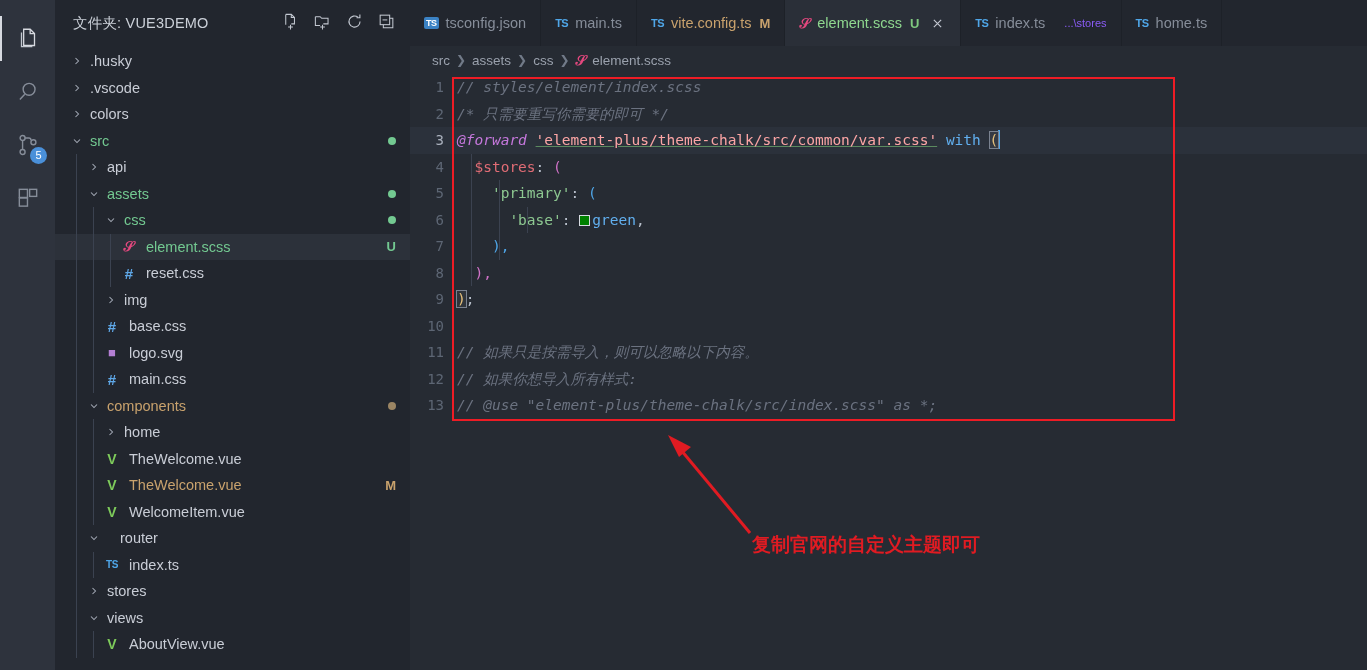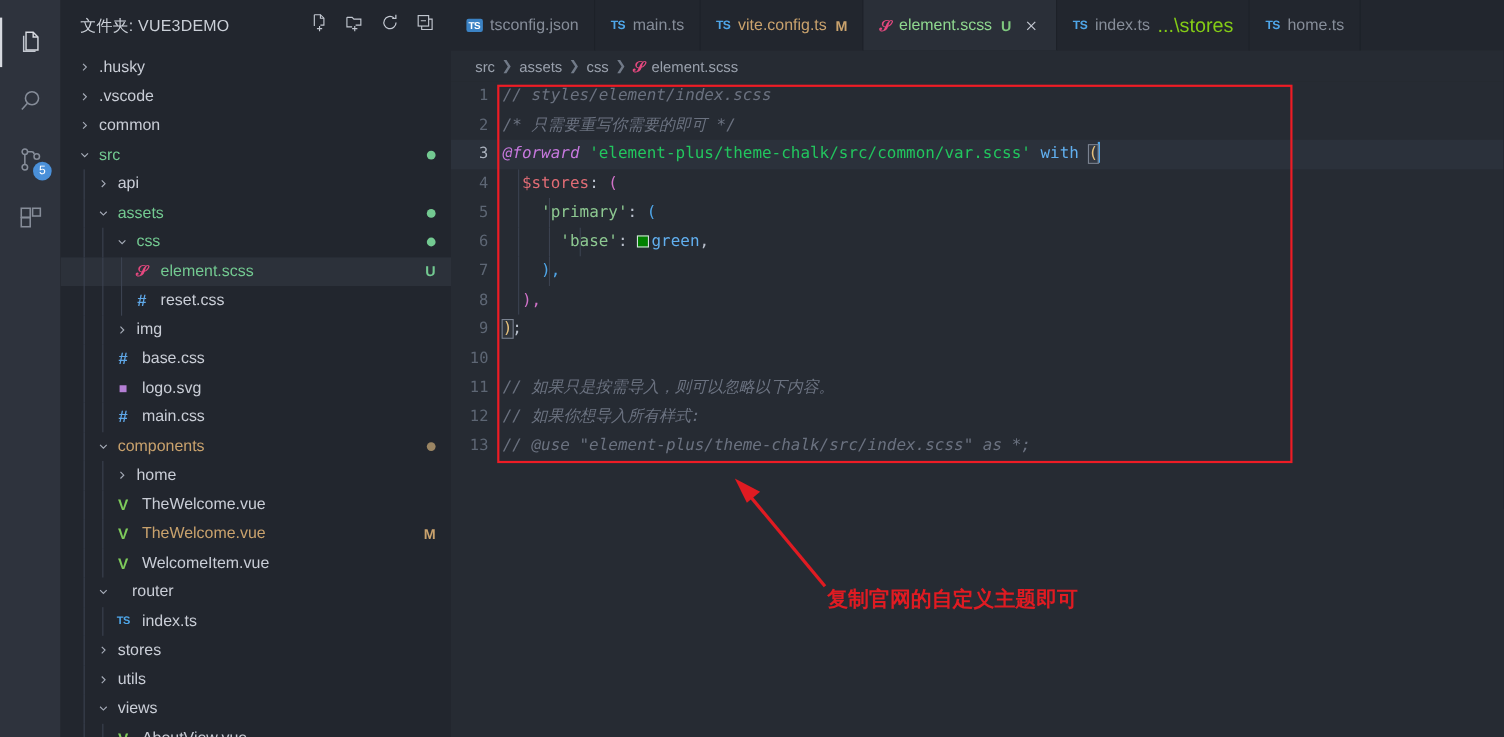--- a/index.html
+++ b/index.html
@@ -140,21 +140,21 @@
     background: #2a2f38;
     color: #d7dbe2;
   }
   .tab .tabicon {
     margin-right: 7px; font-size: 12px; font-weight: bold;
     display: flex; align-items: center;
   }
   .tab .tab-label-green { color: #8fd88f; }
   .tab .modbadge { margin-left: 8px; font-size: 13px; font-weight: bold; color: #c9a26d; }
   .tab .ubadge { margin-left: 8px; font-size: 13px; font-weight: bold; color: #7fc97f; }
-  .tab .dimpath { margin-left: 7px; font-size: 18px; color: #84cc16; }
+  .tab .dimpath { margin-left: 19px; font-size: 11px; color: #8b5cf6; }
   .tab .closebtn {
     margin-left: 10px; width: 17px; height: 17px;
     display: flex; align-items: center; justify-content: center;
     cursor: pointer; color: #c3c8d1;
   }
 
   .breadcrumb {
     height: 28px; flex: none;
     display: flex; align-items: center;
     padding-left: 22px;
@@ -191,21 +191,21 @@
     color: #5d6674;
     font-size: 14px;
   }
   .cline.active .gutter { color: #aab1bd; }
   .ctext { flex: 1; position: relative; }
 
   
   .c-comment { color: #6b7280; font-style: italic; }
   .c-kw { color: #c678dd; font-style: italic; }
   .c-str { color: #8dc891; }
-  .c-str-link { color: #22c55e; text-decoration-color: #5b8a5f; }
+  .c-str-link { color: #fca5a5; text-decoration: underline; text-decoration-color: #5b8a5f; }
   .c-var { color: #e06c75; }
   .c-punc { color: #b9c0cc; }
   .c-val { color: #61afef; }
   .br-yellow { color: #e5c07b; }
   .br-pink { color: #d072c8; }
   .br-blue { color: #4fa6e8; }
   .colorbox {
     display: inline-block;
     width: 11px; height: 11px;
     background: #008000;
@@ -368,21 +368,21 @@
           </span>
           <span class="lbl" style="color: rgb(201, 205, 214); margin-left: 5px;">.vscode</span>
         </div>
         <div class="row">
           <span style="width: 13px; flex: 0 0 auto;"></span>
           <span class="chev">
             <svg width="12" height="12" viewBox="0 0 16 16" fill="none" stroke="#a6acb8" stroke-width="1.4">
               <path d="M6 4l4 4-4 4"></path>
             </svg>
           </span>
-          <span class="lbl" style="color: rgb(201, 205, 214); margin-left: 5px;">common</span>
+          <span class="lbl" style="color: rgb(201, 205, 214); margin-left: 5px;">colors</span>
         </div>
         <div class="row">
           <span style="width: 13px; flex: 0 0 auto;"></span>
           <span class="chev">
             <svg width="12" height="12" viewBox="0 0 16 16" fill="none" stroke="#a6acb8" stroke-width="1.4">
               <path d="M4 6l4 4 4-4"></path>
             </svg>
           </span>
           <span class="lbl" style="color: rgb(115, 201, 145); margin-left: 5px;">src</span>
           <span class="dot" style="background: rgb(115, 201, 145);"></span>
@@ -550,30 +550,20 @@
         </div>
         <div class="row">
           <span class="indent-guide" style="left: 21px;"></span>
           <span style="width: 30px; flex: 0 0 auto;"></span>
           <span class="chev">
             <svg width="12" height="12" viewBox="0 0 16 16" fill="none" stroke="#a6acb8" stroke-width="1.4">
               <path d="M6 4l4 4-4 4"></path>
             </svg>
           </span>
           <span class="lbl" style="color: rgb(201, 205, 214); margin-left: 5px;">stores</span>
-        </div>
-        <div class="row">
-          <span class="indent-guide" style="left: 21px;"></span>
-          <span style="width: 30px; flex: 0 0 auto;"></span>
-          <span class="chev">
-            <svg width="12" height="12" viewBox="0 0 16 16" fill="none" stroke="#a6acb8" stroke-width="1.4">
-              <path d="M6 4l4 4-4 4"></path>
-            </svg>
-          </span>
-          <span class="lbl" style="color: rgb(201, 205, 214); margin-left: 5px;">utils</span>
         </div>
         <div class="row">
           <span class="indent-guide" style="left: 21px;"></span>
           <span style="width: 30px; flex: 0 0 auto;"></span>
           <span class="chev">
             <svg width="12" height="12" viewBox="0 0 16 16" fill="none" stroke="#a6acb8" stroke-width="1.4">
               <path d="M4 6l4 4 4-4"></path>
             </svg>
           </span>
           <span class="lbl" style="color: rgb(201, 205, 214); margin-left: 5px;">views</span>

